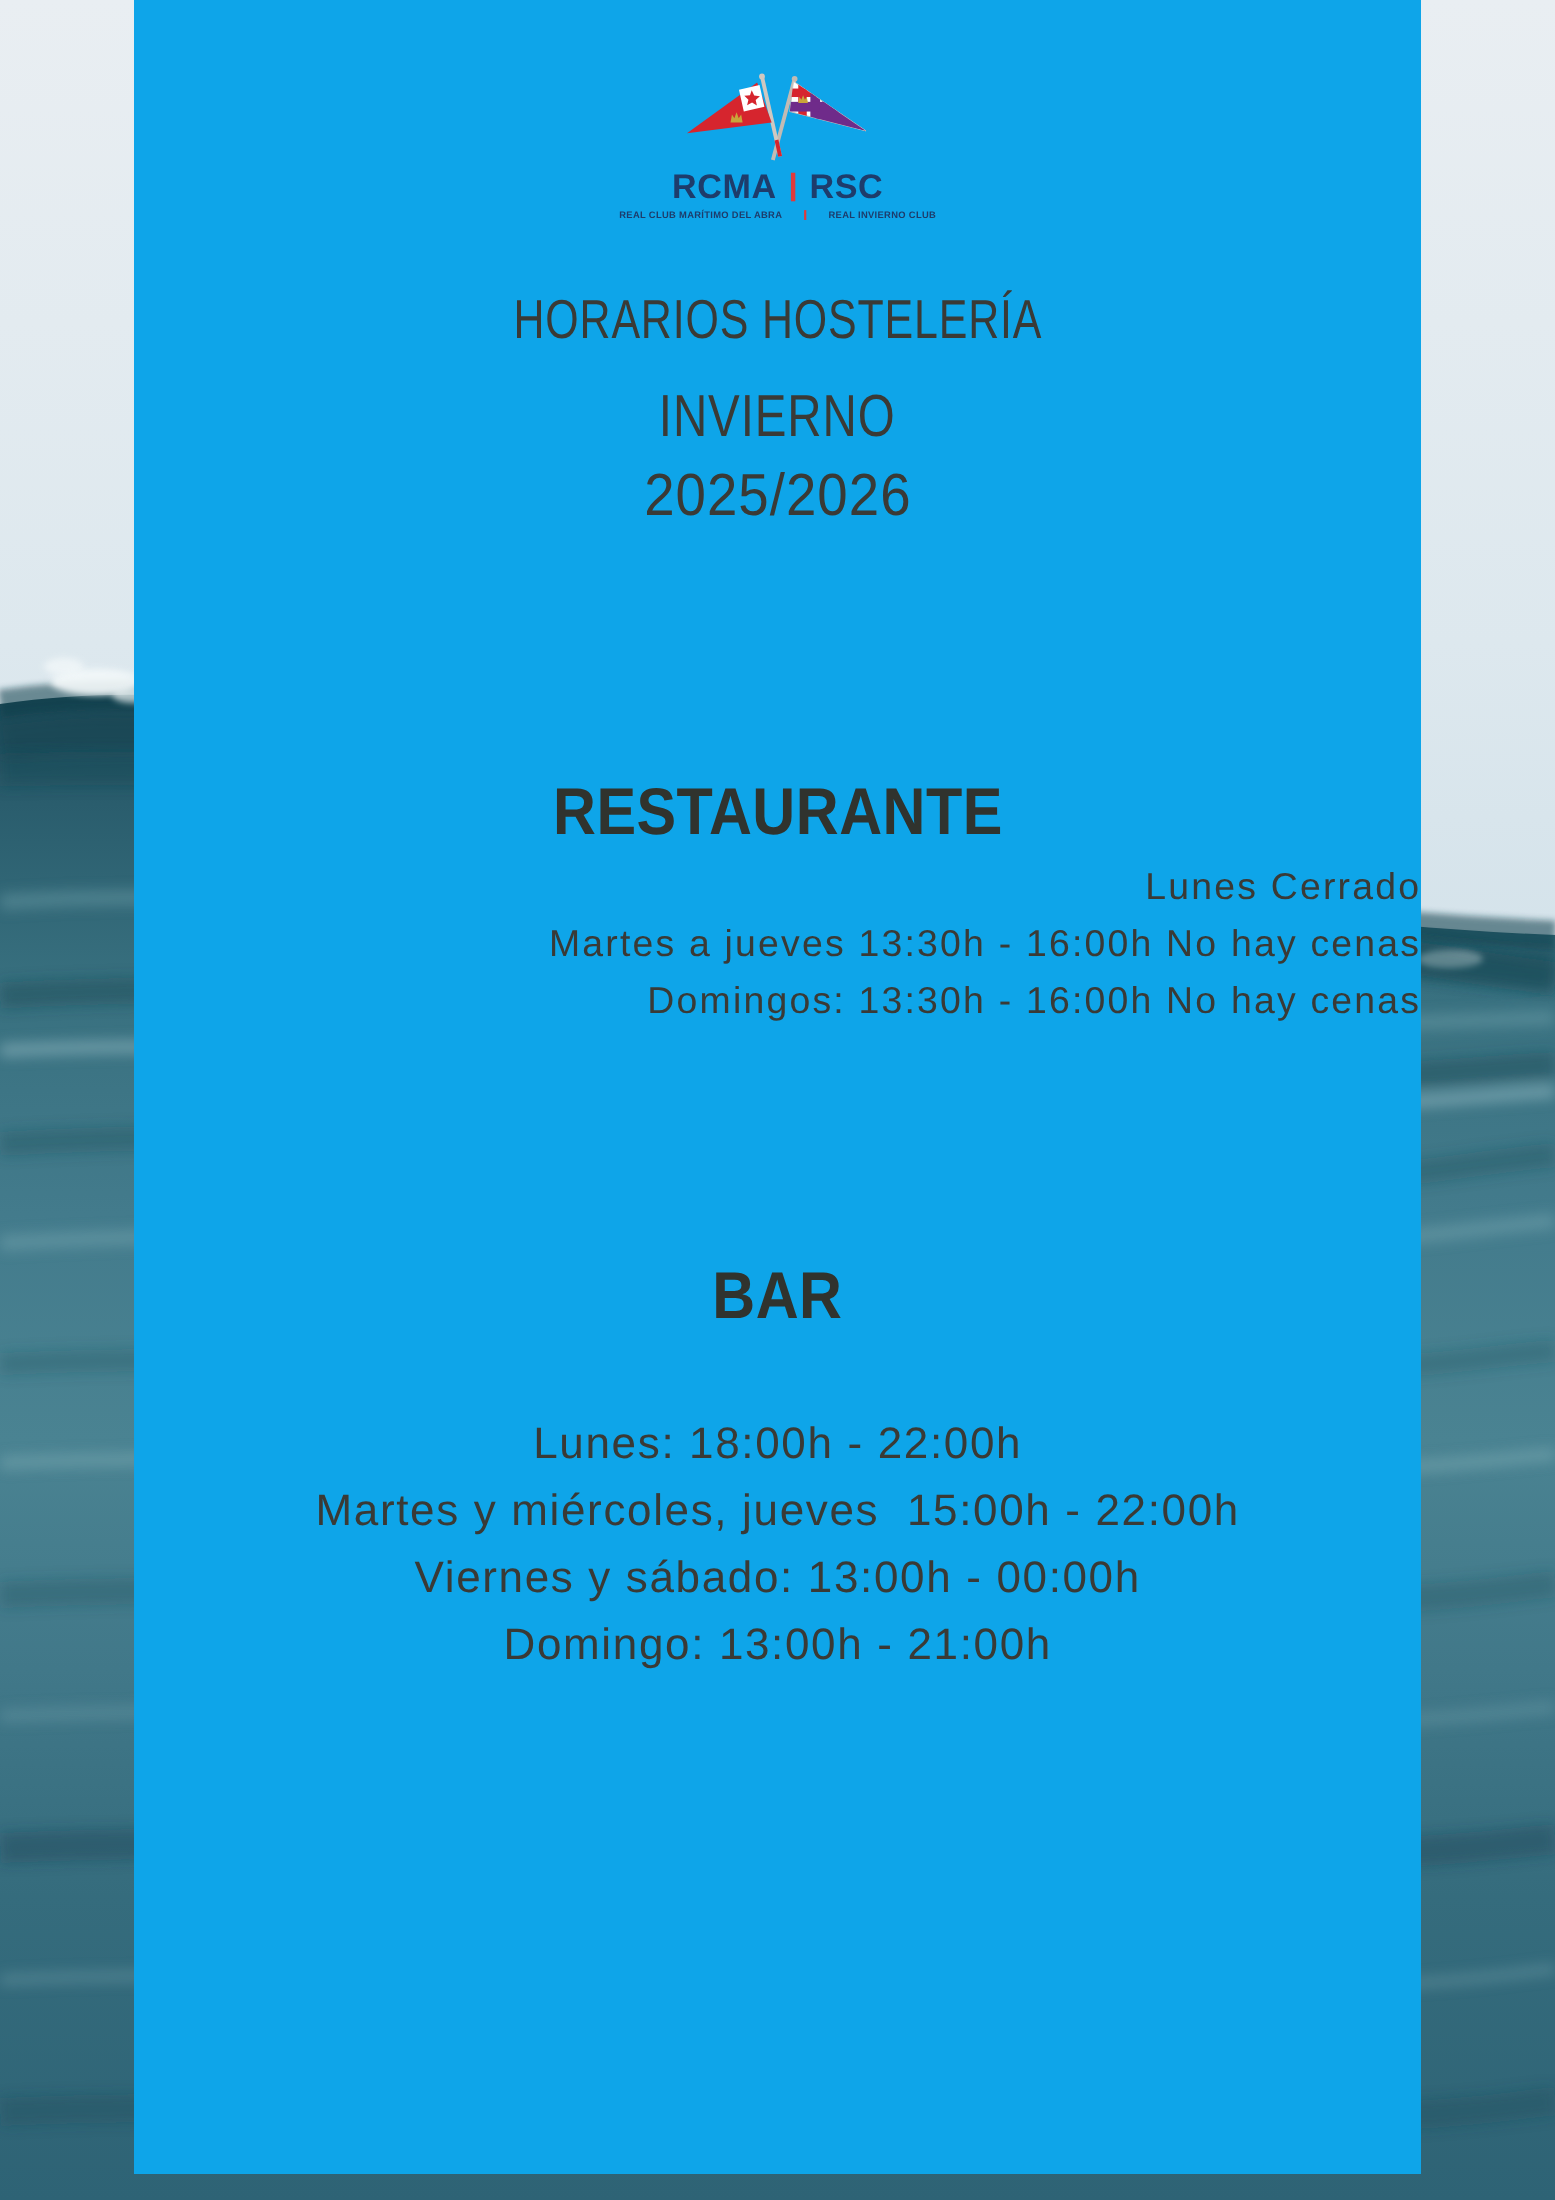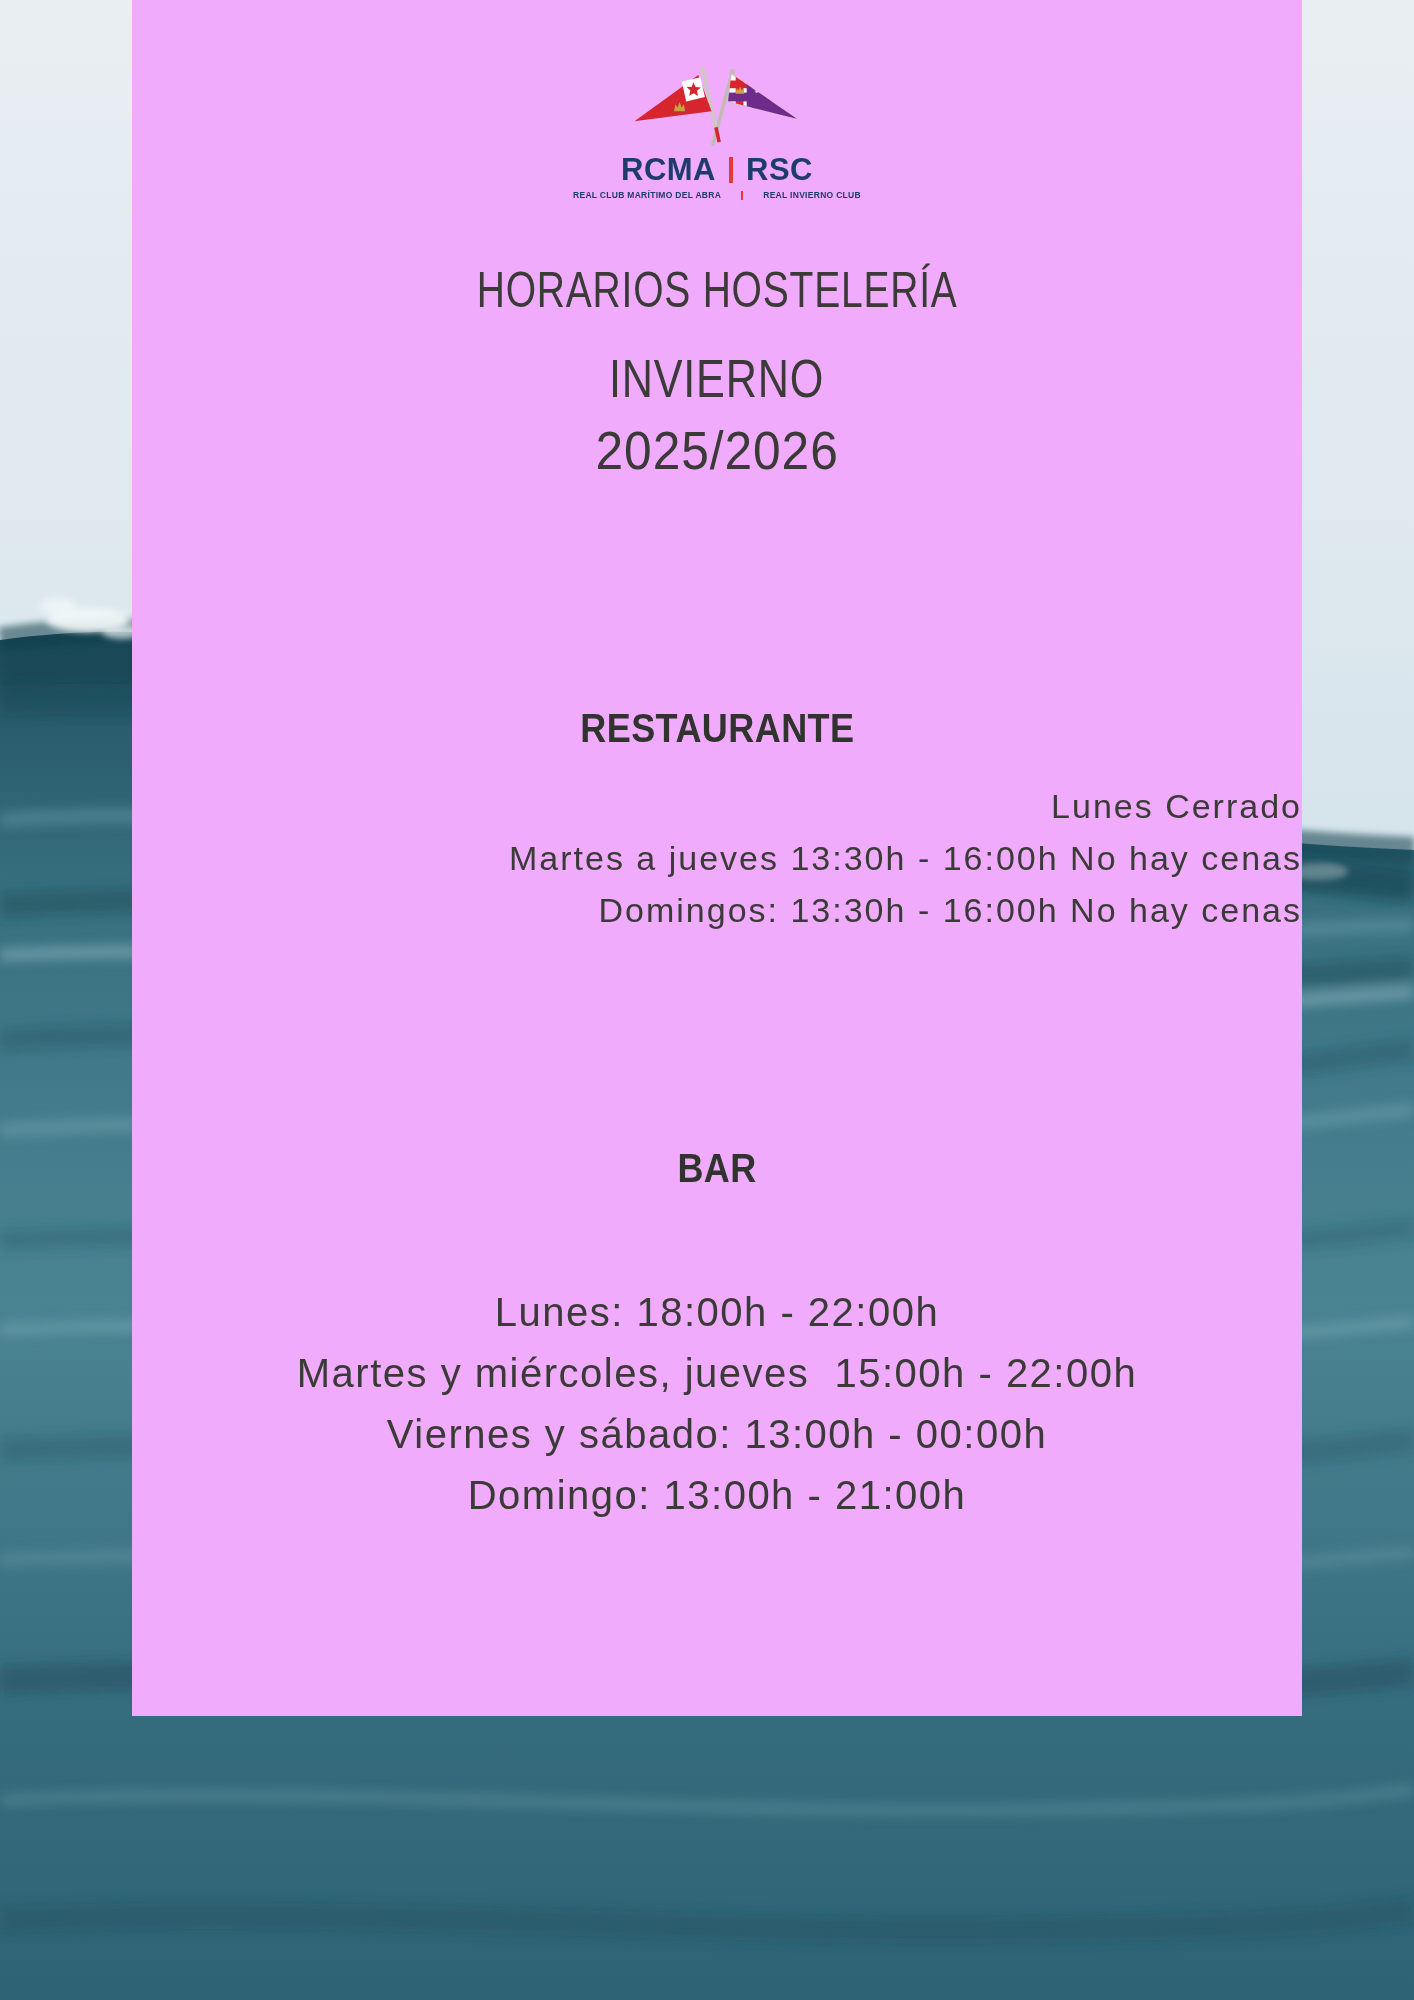--- a/index.html
+++ b/index.html
@@ -1,19 +1,19 @@
 <!DOCTYPE html>
 <html><head>
 <meta charset="utf-8">
 <style>
   html,body{margin:0;padding:0;background:#8fadba;}
   .stage{position:relative;width:1414px;height:2000px;overflow:hidden;
          font-family:"Liberation Sans",sans-serif;}
   .bg{position:absolute;left:0;top:0;width:1414px;height:2000px;display:block;}
-  .card{position:absolute;left:122px;top:0;width:1170px;height:1716px;background:#f0abfc;margin-left:10px;}
+  .card{position:absolute;left:122px;top:0;width:1170px;height:1976px;background:#0ea5e9;}
 
   .center-abs{position:absolute;left:0;right:0;text-align:center;}
 
   
   .logo{top:64px;}
   .flags-svg{display:block;margin:0 auto;width:176px;height:88px;}
   .logo-row{display:flex;justify-content:center;align-items:center;gap:13px;margin-top:2px;}
   .logo-initials{font-size:31px;font-weight:700;color:#1e3c6b;letter-spacing:.5px;line-height:1;}
   .logo-bar{width:4px;height:26px;background:#e03a3c;}
   .tagline-row{display:flex;justify-content:center;align-items:center;gap:20px;margin-top:6px;}
@@ -22,21 +22,21 @@
 
   
   .squeeze{display:inline-block;transform-origin:center;white-space:nowrap;}
   .title{top:265px;font-size:50px;font-weight:400;color:#3a3a36;line-height:1;letter-spacing:1px;}
   .title .squeeze{transform:scaleX(.78);}
   .season{top:351px;font-size:54px;font-weight:400;color:#3a3a36;line-height:1;letter-spacing:1px;}
   .season .squeeze{transform:scaleX(.8);}
   .years{top:423px;font-size:54px;font-weight:400;color:#3a3a36;line-height:1;letter-spacing:1px;}
   .years .squeeze{transform:scaleX(.92);}
 
-  .h2{font-size:40px;font-weight:700;color:#30332e;line-height:1;letter-spacing:.5px;}
+  .h2{font-size:60px;font-weight:700;color:#30332e;line-height:1;letter-spacing:.5px;}
   .h2 .squeeze{transform:scaleX(.9);}
   .h2-rest{top:708px;}
   .h2-bar{top:1148px;}
 
   
   .sched{color:#3a3a36;}
   .sched .line{white-space:pre-wrap;}
   .sched-rest{top:780px;font-size:34px;line-height:52px;letter-spacing:2px;text-align:right;}
   .sched-bar{top:1282px;font-size:40px;line-height:61px;letter-spacing:1.5px;}
 </style>

